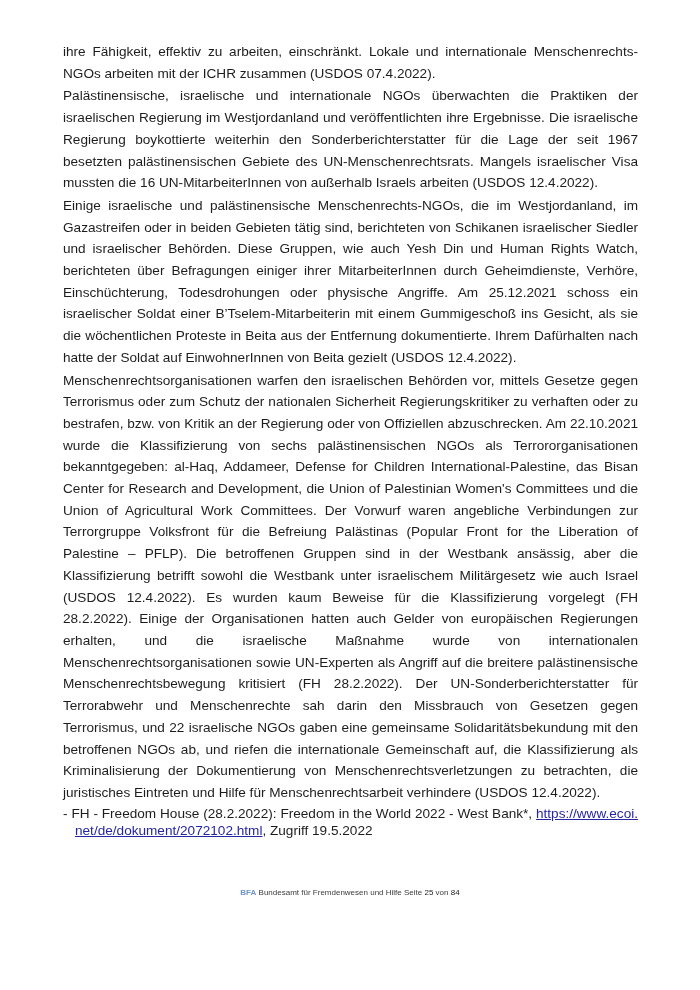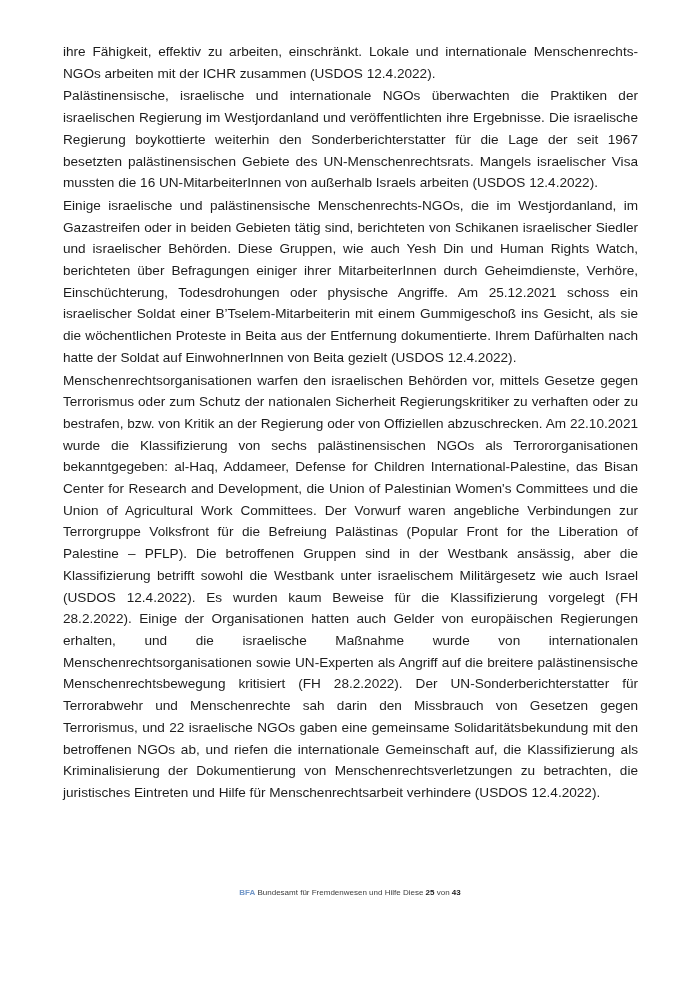--- a/index.html
+++ b/index.html
@@ -52,43 +52,44 @@
     text-align: center;
     font-size: 8px;
     line-height: 10px;
     color: #3c3c3c;
     white-space: nowrap;
   }
   .brand {
     color: var(--brand-color, #7096c8);
     font-weight: bold;
   }
-  .page-num { font-weight: bold; color: #222; text-align: center; }
+  .page-num { font-weight: normal; color: #222; text-align: center; }
 </style>
 </head>
 <body>
 
 <div class="page">
 
   <div class="content">
 
-    <p class="para">ihre Fähigkeit, effektiv zu arbeiten, einschränkt. Lokale und internationale Menschenrechts-NGOs arbeiten mit der ICHR zusammen (USDOS 12.4.2022).</p>
+    <p class="para">ihre Fähigkeit, effektiv zu arbeiten, einschränkt. Lokale und internationale Menschenrechts-NGOs arbeiten mit der ICHR zusammen (USDOS 07.4.2022).</p>
 
     <p class="para">Palästinensische, israelische und internationale NGOs überwachten die Praktiken der israelischen Regierung im Westjordanland und veröffentlichten ihre Ergebnisse. Die israelische Regierung boykottierte weiterhin den Sonderberichterstatter für die Lage der seit 1967 besetzten palästinensischen Gebiete des UN-Menschenrechtsrats. Mangels israelischer Visa mussten die 16 UN-MitarbeiterInnen von außerhalb Israels arbeiten (USDOS 12.4.2022).</p>
 
     <p class="para">Einige israelische und palästinensische Menschenrechts-NGOs, die im Westjordanland, im Gazastreifen oder in beiden Gebieten tätig sind, berichteten von Schikanen israelischer Siedler und israelischer Behörden. Diese Gruppen, wie auch Yesh Din und Human Rights Watch, berichteten über Befragungen einiger ihrer MitarbeiterInnen durch Geheimdienste, Verhöre, Einschüchterung, Todesdrohungen oder physische Angriffe. Am 25.12.2021 schoss ein israelischer Soldat einer B’Tselem-Mitarbeiterin mit einem Gummigeschoß ins Gesicht, als sie die wöchentlichen Proteste in Beita aus der Entfernung dokumentierte. Ihrem Dafürhalten nach hatte der Soldat auf EinwohnerInnen von Beita gezielt (USDOS 12.4.2022).</p>
 
     <p class="para">Menschenrechtsorganisationen warfen den israelischen Behörden vor, mittels Gesetze gegen Terrorismus oder zum Schutz der nationalen Sicherheit Regierungskritiker zu verhaften oder zu bestrafen, bzw. von Kritik an der Regierung oder von Offiziellen abzuschrecken. Am 22.10.2021 wurde die Klassifizierung von sechs palästinensischen NGOs als Terrororganisationen bekanntgegeben: al-Haq, Addameer, Defense for Children International-Palestine, das Bisan Center for Research and Development, die Union of Palestinian Women's Committees und die Union of Agricultural Work Committees. Der Vorwurf waren angebliche Verbindungen zur Terrorgruppe Volksfront für die Befreiung Palästinas (Popular Front for the Liberation of Palestine – PFLP). Die betroffenen Gruppen sind in der Westbank ansässig, aber die Klassifizierung betrifft sowohl die Westbank unter israelischem Militärgesetz wie auch Israel (USDOS 12.4.2022). Es wurden kaum Beweise für die Klassifizierung vorgelegt (FH 28.2.2022). Einige der Organisationen hatten auch Gelder von europäischen Regierungen erhalten, und die israelische Maßnahme wurde von internationalen Menschenrechtsorganisationen sowie UN-Experten als Angriff auf die breitere palästinensische Menschenrechtsbewegung kritisiert (FH 28.2.2022). Der UN-Sonderberichterstatter für Terrorabwehr und Menschenrechte sah darin den Missbrauch von Gesetzen gegen Terrorismus, und 22 israelische NGOs gaben eine gemeinsame Solidaritätsbekundung mit den betroffenen NGOs ab, und riefen die internationale Gemeinschaft auf, die Klassifizierung als Kriminalisierung der Dokumentierung von Menschenrechtsverletzungen zu betrachten, die juristisches Eintreten und Hilfe für Menschenrechtsarbeit verhindere (USDOS 12.4.2022).</p>
 
 
+    <p class="source-item"><span>- FH - Freedom House (28.2.2022): Freedom in the World 2022 - West Bank*, </span><a class="source-link">https://www.ecoi.net/de/dokument/2072102.html</a><span>, Zugriff 19.5.2022</span></p>
 
   </div>
 
   <div class="footer">
     <span class="brand">BFA</span>
     <span>Bundesamt für Fremdenwesen und Hilfe</span>
-    <span>Diese</span>
+    <span>Seite</span>
     <span class="page-num">25</span>
     <span>von</span>
-    <span class="page-num">43</span>
+    <span class="page-num">84</span>
   </div>
 
 </div>
 
 </body></html>

